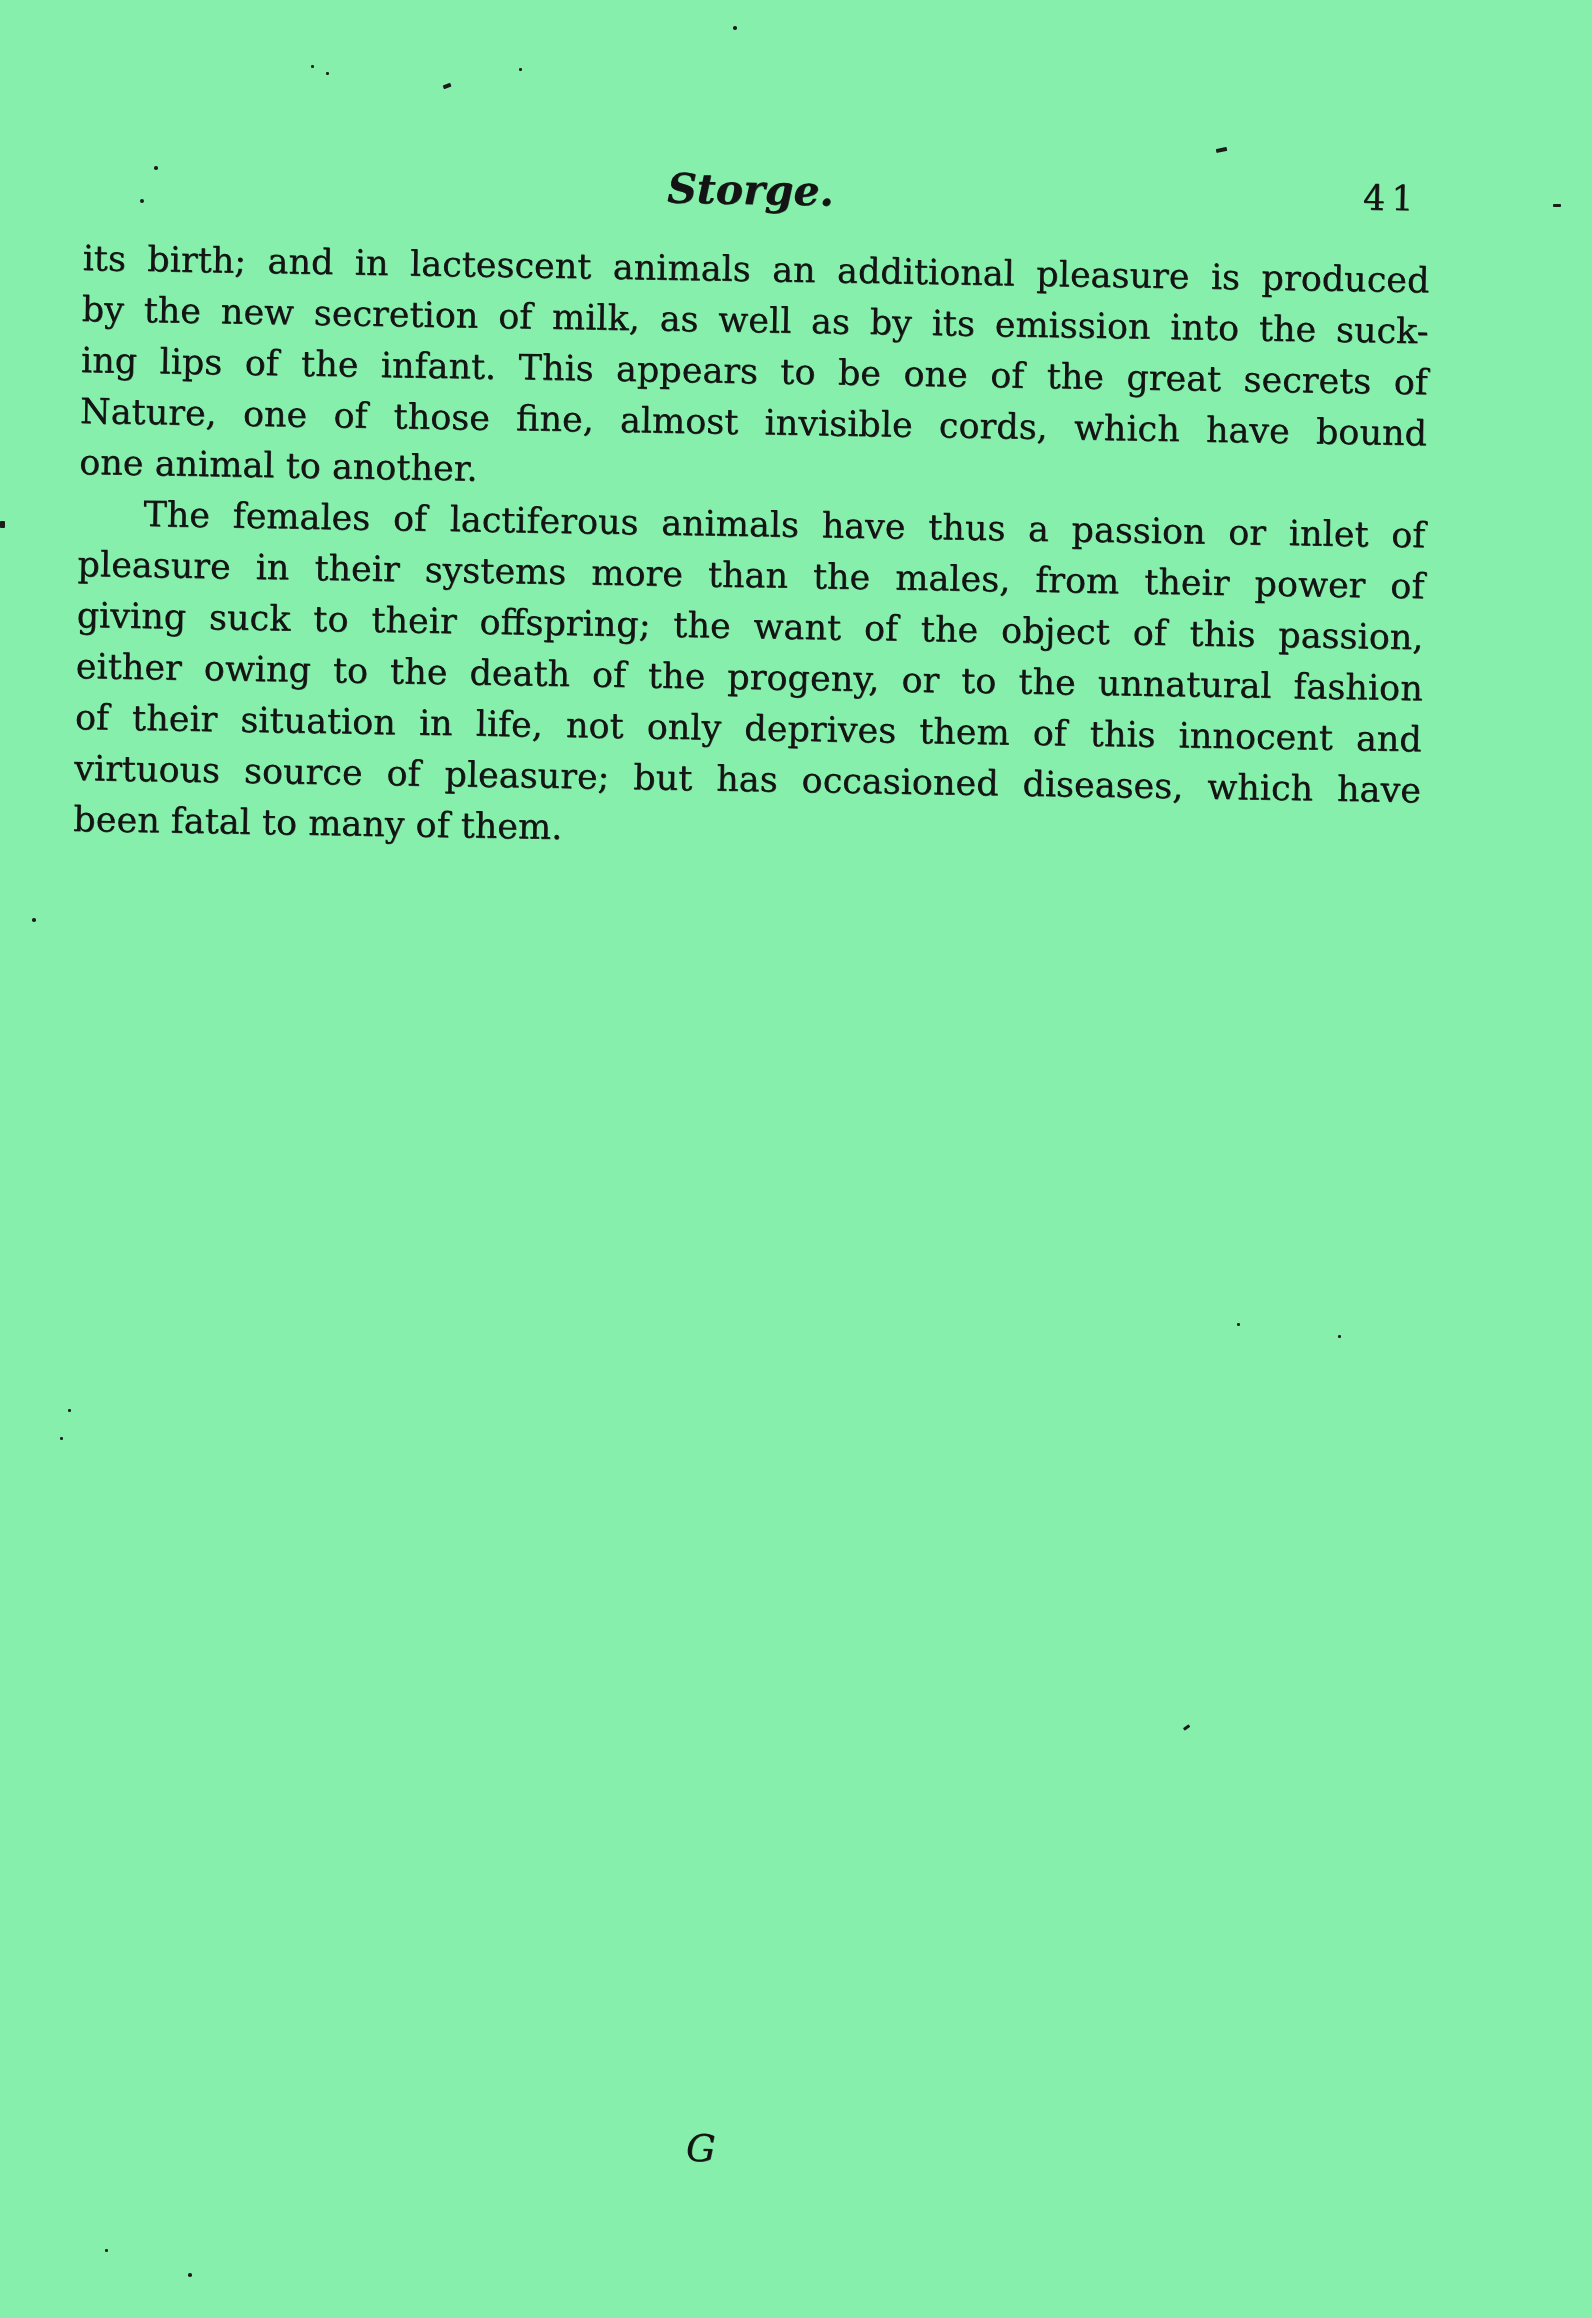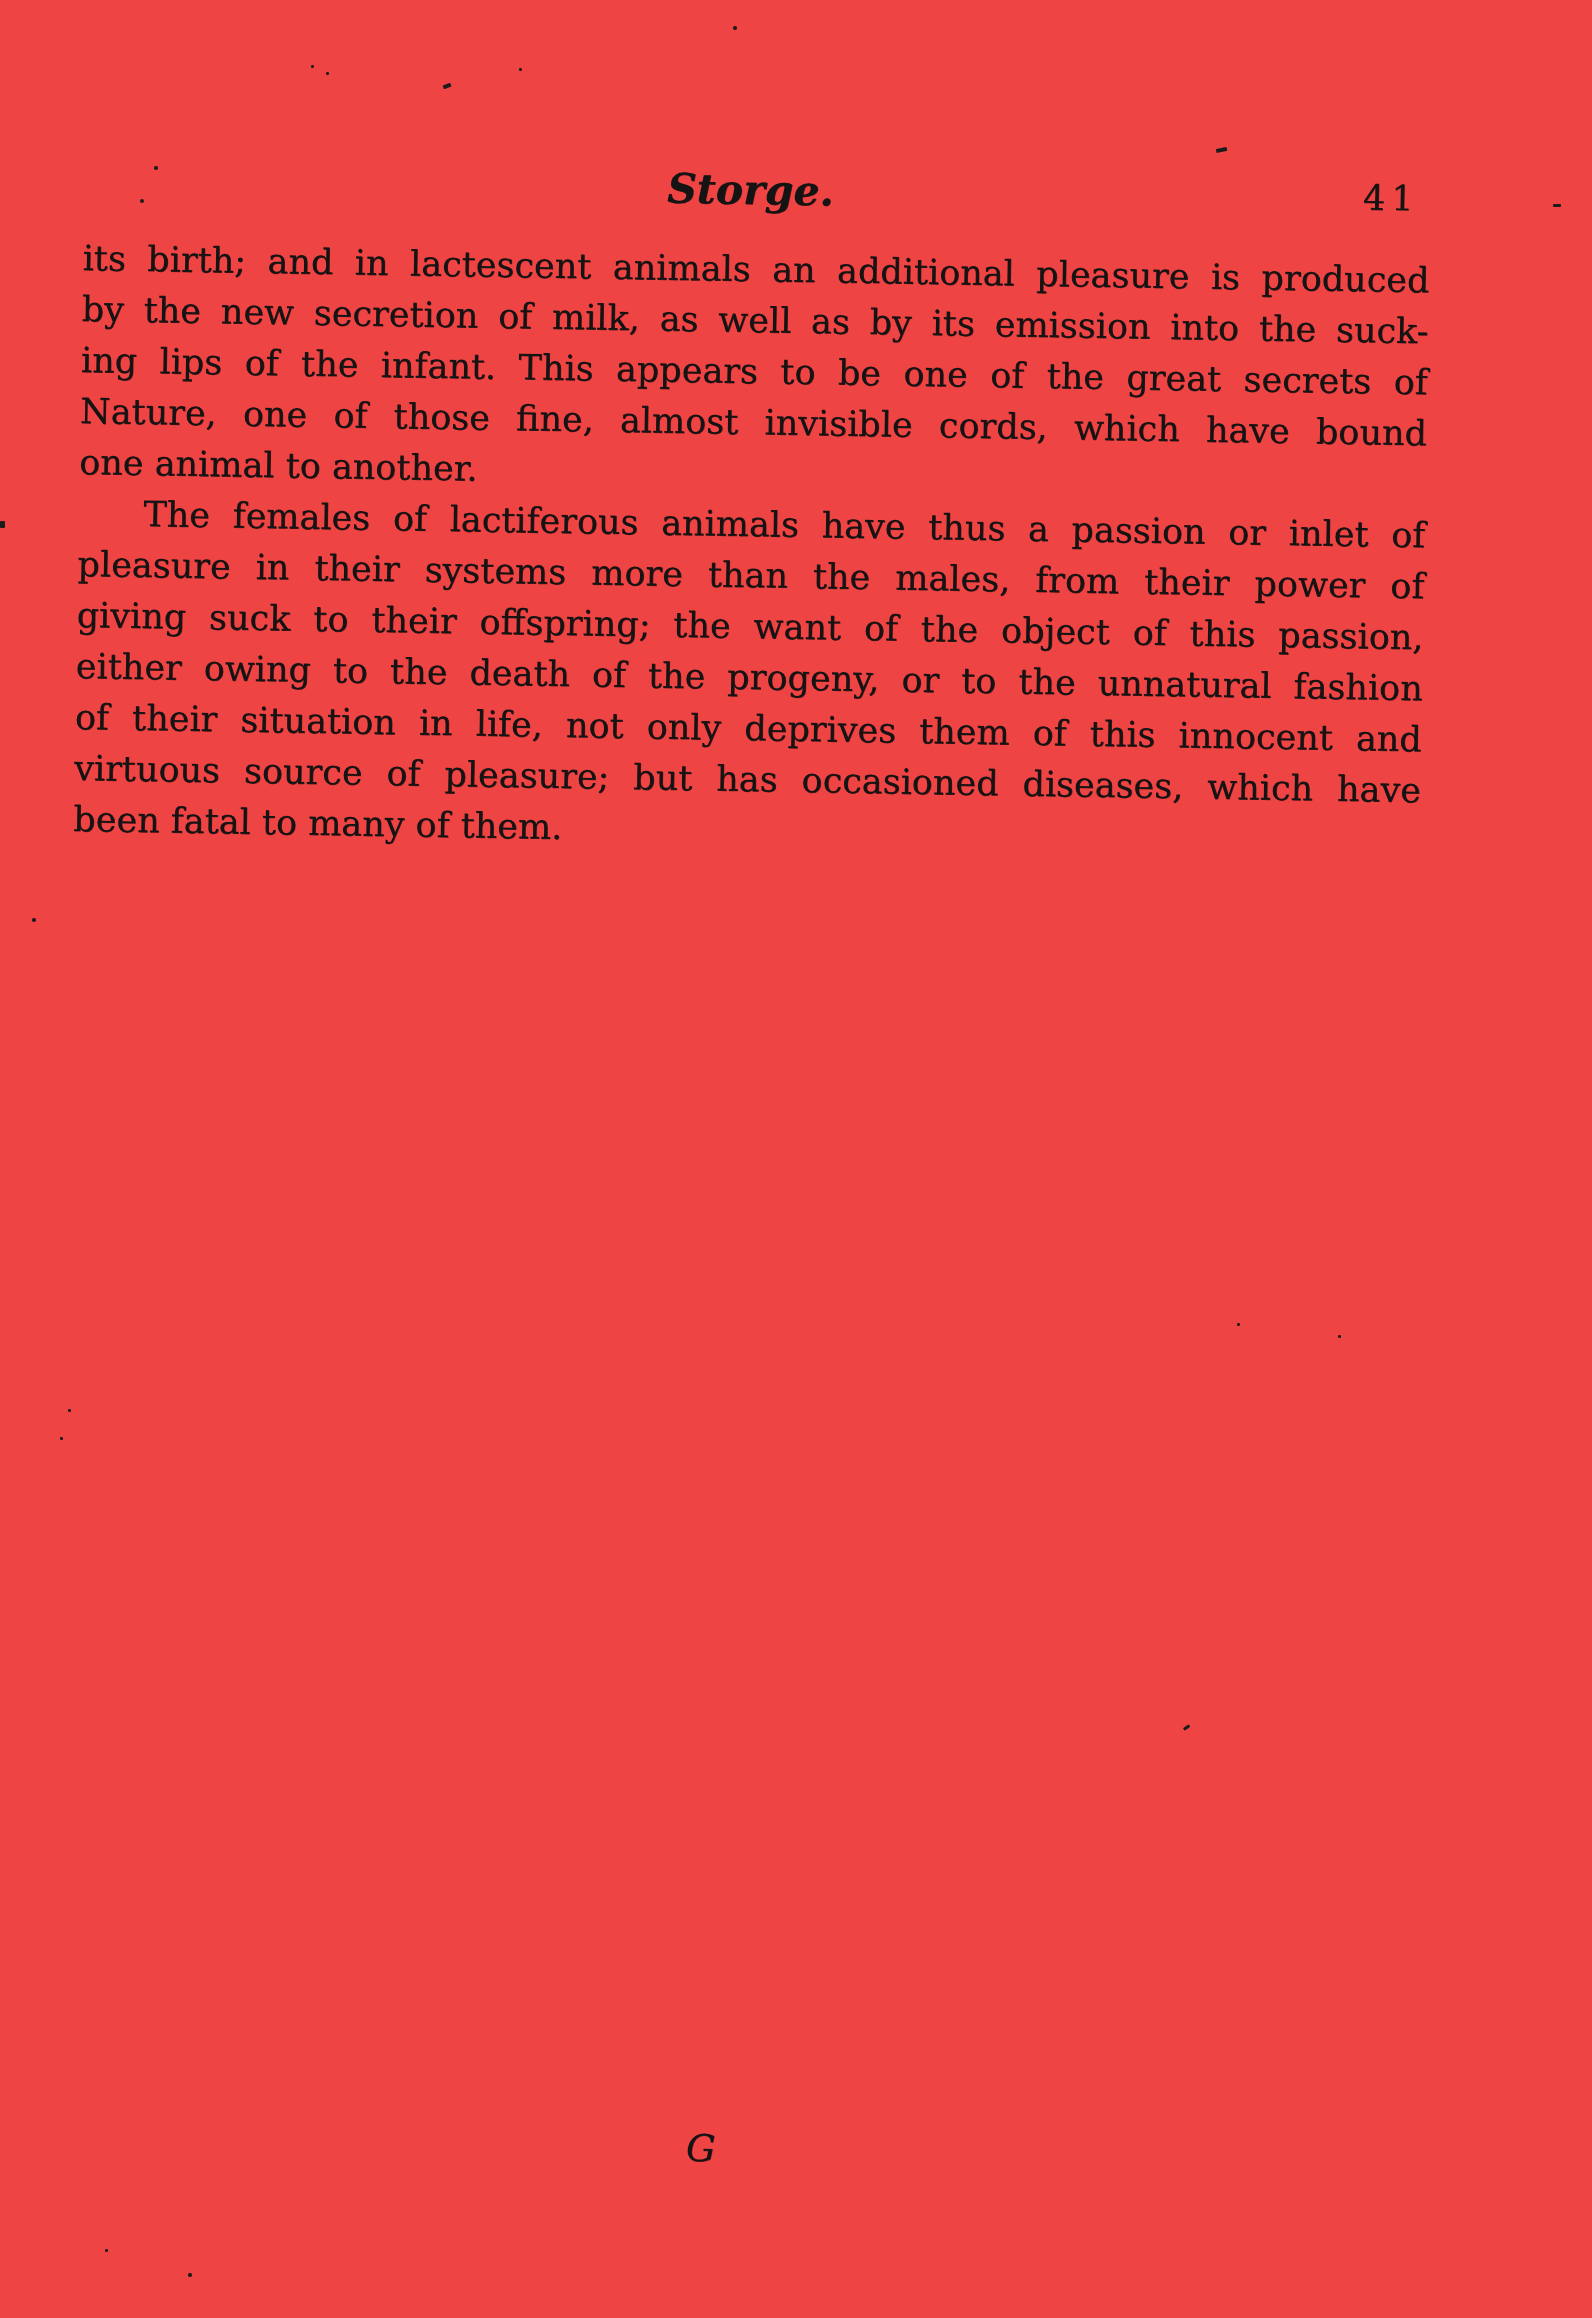--- a/index.html
+++ b/index.html
@@ -1,20 +1,20 @@
 <!DOCTYPE html>
 <html style="font-size:14px"><head>
 <meta charset="utf-8">
 <style>
   html, body { margin: 0; padding: 0; background: #e8e8e4; }
   .page {
     position: relative;
     width: 1592px;
     height: 2319px;
-    background: #ef4444;
+    background: #86efac;
     overflow: hidden;
     font-family: "DejaVu Serif", "Liberation Serif", serif;
     color: #141414;
   }
   
   .running-header {
     position: absolute;
     left: 575px; top: 166px; width: 351px;
     text-align: center;
     font-style: italic;

